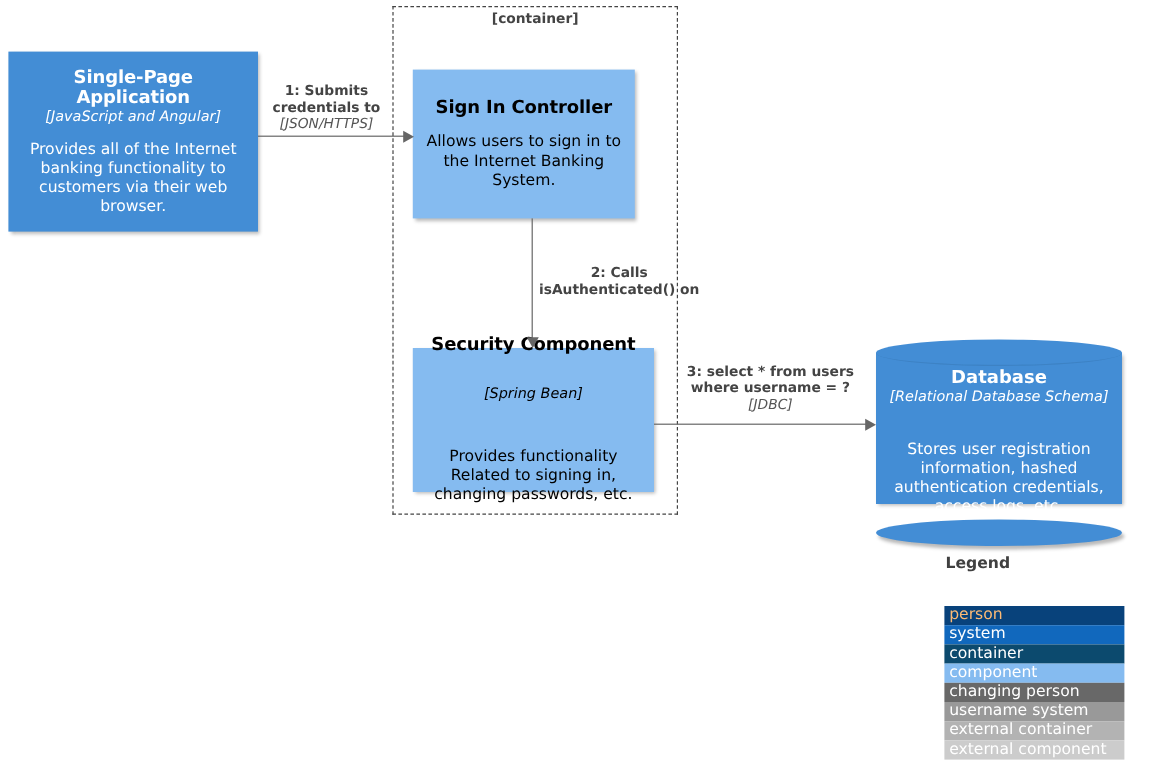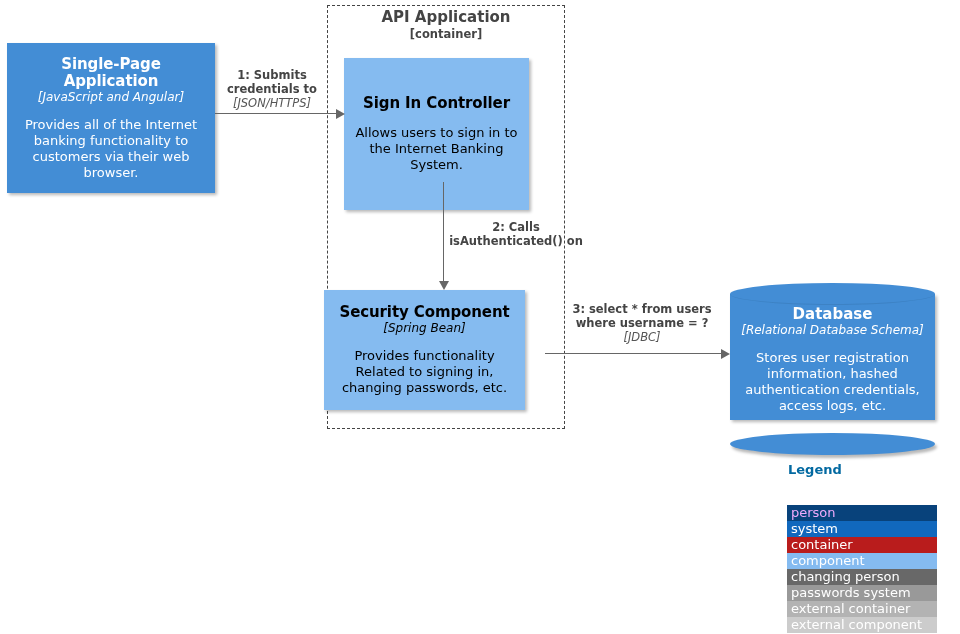--- a/index.html
+++ b/index.html
@@ -51,24 +51,24 @@
     margin-top: 13px;
   }
   .light-text .ttl, .light-text .tech, .light-text .desc { color: #ffffff; }
   .dark-text  .ttl, .dark-text .tech,  .dark-text .desc  { color: #000000; }
 
   
   #spa {
     left: 7px; top: 43px; width: 208px; height: 150px;
   }
   #signin {
-    left: 344px; top: 58px; width: 185px; height: 152px;
+    left: 344px; top: 58px; width: 185px; height: 124px;
   }
   #security {
-    left: 324px; top: 290px; width: 201px; height: 120px;
+    left: 344px; top: 290px; width: 201px; height: 120px; gap: 25px;
   }
 
   
   #database {
     position: absolute;
     left: 730px; top: 283px; width: 205px; height: 172px;
   }
   #database .cyl-body {
     position: absolute;
     left: 0; top: 11px; width: 205px; height: 126px;
@@ -97,21 +97,21 @@
     flex-direction: column;
     align-items: center;
     justify-content: flex-start;
     text-align: center;
     padding: 7px 6px 0 6px;
     box-sizing: border-box;
     color: #ffffff;
   }
   #database .ttl { font-weight: bold; font-size: 15px; line-height: 17px; }
   #database .tech { font-style: italic; font-size: 12px; line-height: 14px; }
-  #database .desc { font-size: 13px; line-height: 16px; margin-top: 13px; }
+  #database .desc { font-size: 13px; line-height: 16px; margin-top: 30px; }
 
   
   #api-boundary {
     position: absolute;
     left: 327px; top: 5px; width: 238px; height: 424px;
     border: 1.6px dashed #444444;
     box-sizing: border-box;
   }
   #api-boundary-label {
     position: absolute;
@@ -176,42 +176,41 @@
 
   
   #legend {
     position: absolute;
     left: 787px; top: 462px; width: 150px;
   }
   #legend .legend-title {
     font-weight: bold;
     font-size: 13px;
     line-height: 16px;
-    color: #0369a1;
+    color: #404040;
     margin-bottom: 2px;
     padding-left: 1px;
   }
   .legend-row {
     height: 16px;
     line-height: 16px;
     font-size: 13px;
     padding-left: 4px;
     box-sizing: border-box;
     white-space: nowrap;
     overflow: hidden;
   }
 </style>
 </head>
 <body>
 
 <div id="canvas">
 
   <div id="api-boundary"></div>
   <div id="api-boundary-label">
-    <div class="bname">API Application</div>
     <div class="btype">[container]</div>
   </div>
 
   <div class="c4box light-text" id="spa" style="background:#438DD5;">
     <div class="ttl" style="color: rgb(255, 255, 255);">
       <span>Single-Page</span><br>
       <span>Application</span>
     </div>
     <div class="tech" style="color: rgb(255, 255, 255);">[JavaScript and Angular]</div>
     <div class="desc" style="color: rgb(255, 255, 255);">Provides all of the Internet banking functionality to customers via their web browser.</div>
@@ -259,24 +258,24 @@
   <div class="arrowhead right" style="left:721px; top:348.5px;"></div>
   <div class="rel-label" id="rel3-label">
     <div class="rl-main">3: select * from users
 where username = ?</div>
     <div class="rl-tech">[JDBC]</div>
   </div>
 
   <div id="legend">
     <div class="legend-title">Legend</div>
     <div id="legend-rows">
-        <div class="legend-row" style="background: rgb(8, 66, 123); color: #f0abfc; margin-top: 27px;">person</div>
+        <div class="legend-row" style="background: rgb(8, 66, 123); color: #fdba74; margin-top: 27px;">person</div>
         <div class="legend-row" style="background: rgb(17, 104, 189); color: rgb(255, 255, 255);">system</div>
-        <div class="legend-row" style="background: #b91c1c; color: rgb(255, 255, 255);">container</div>
+        <div class="legend-row" style="background: #0c4a6e; color: rgb(255, 255, 255);">container</div>
         <div class="legend-row" style="background: rgb(133, 187, 240); color: rgb(255, 255, 255);">component</div>
         <div class="legend-row" style="background: rgb(104, 104, 104); color: rgb(255, 255, 255);">changing person</div>
-        <div class="legend-row" style="background: rgb(153, 153, 153); color: rgb(255, 255, 255);">passwords system</div>
+        <div class="legend-row" style="background: rgb(153, 153, 153); color: rgb(255, 255, 255);">username system</div>
         <div class="legend-row" style="background: rgb(179, 179, 179); color: rgb(255, 255, 255);">external container</div>
         <div class="legend-row" style="background: rgb(204, 204, 204); color: rgb(255, 255, 255);">external component</div>
       </div>
   </div>
 
 </div>
 
 </body></html>

